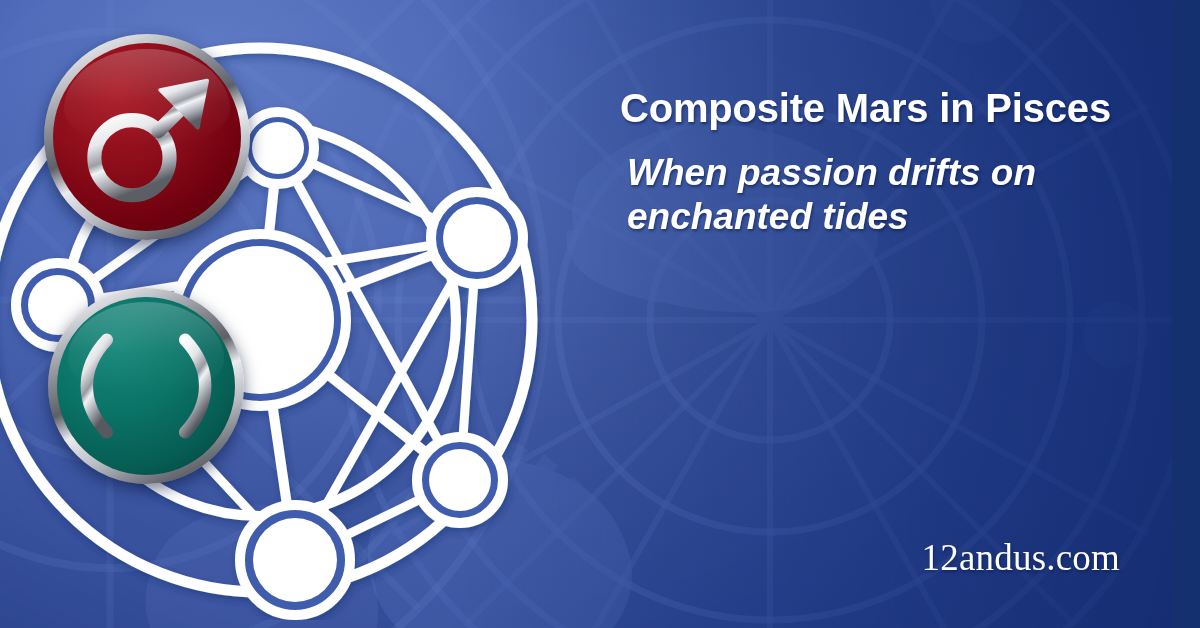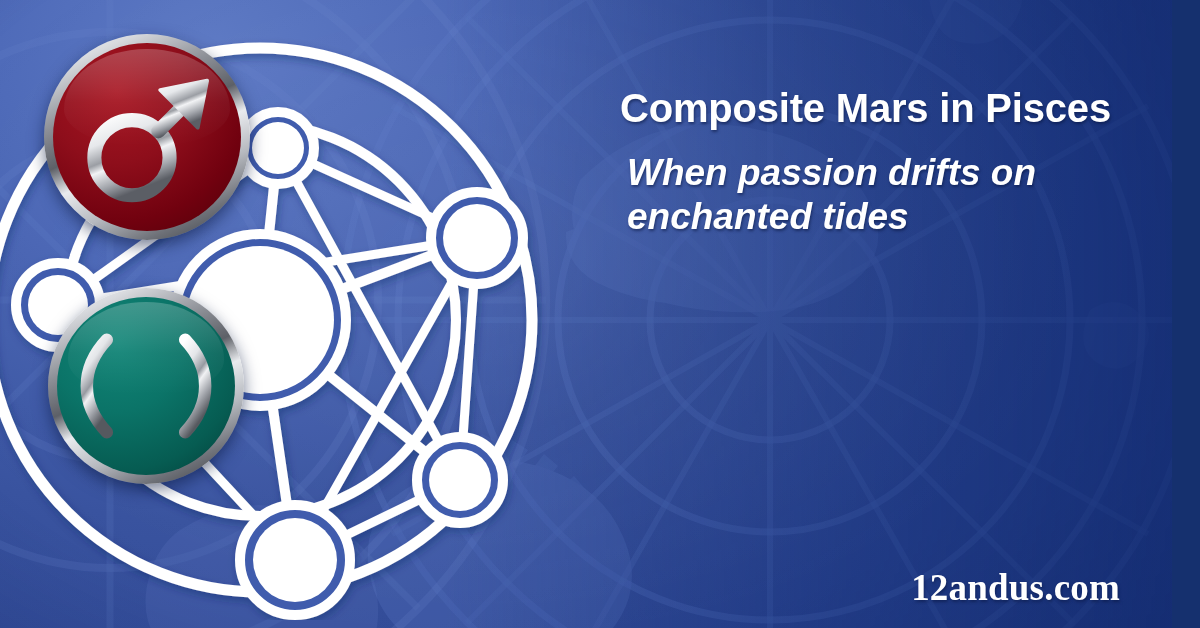--- a/index.html
+++ b/index.html
@@ -129,25 +129,25 @@
     font-style: italic;
     font-weight: bold;
     line-height: 1.2;
     margin: 7px;
     text-shadow: 1px 2px 3px rgba(8,20,60,0.55);
   }
 
   .brand {
     position: absolute;
     right: 52px;
-    bottom: 19px;
+    bottom: 49px;
     color: #ffffff;
     font-family: "Liberation Serif", serif;
     font-size: 37px;
-    font-weight: bold;
+    font-weight: normal;
     letter-spacing: 0.2px;
     text-shadow: 1px 2px 3px rgba(8,20,60,0.5);
   }
 </style>
 </head>
 <body>
 
 <div class="banner">
 
   <div class="bg-base"></div>

